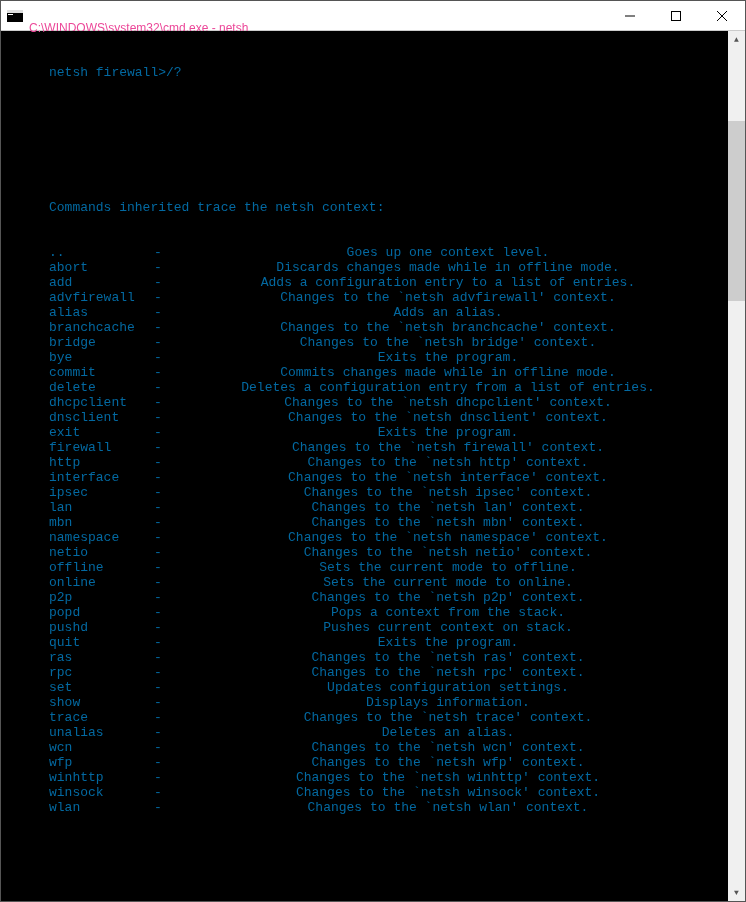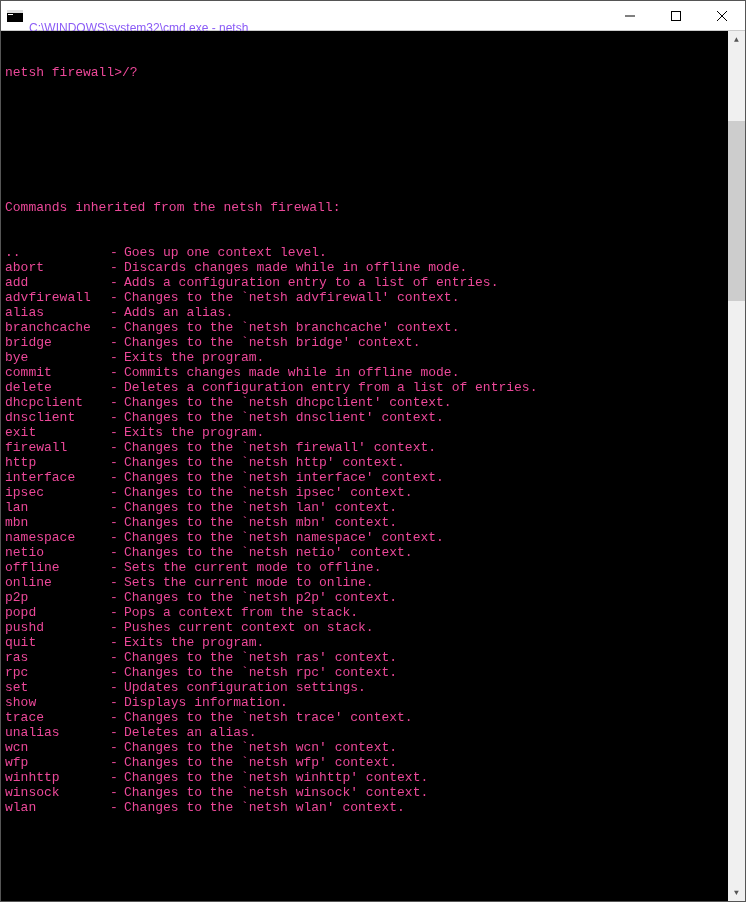--- a/index.html
+++ b/index.html
@@ -24,21 +24,21 @@
       margin: 0 6px;
       display: inline-flex;
       align-items: center;
       justify-content: center;
     }
     .titlebar-icon svg { width: 16px; height: 16px; }
     .titlebar-title {
       flex: 1;
       font-family: "Segoe UI", Tahoma, sans-serif;
       font-size: 12px;
-      color: #8b5cf6;
+      color: #ec4899;
       white-space: nowrap;
       margin-top: 24px;
     }
     .titlebar-buttons { display: flex; height: 100%; }
     .titlebar-btn {
       width: 46px;
       height: 100%;
       display: flex;
       align-items: center;
       justify-content: center;
@@ -48,25 +48,26 @@
     }
     .titlebar-btn svg { width: 10px; height: 10px; stroke: #000; }
     .content-wrapper {
       display: flex;
       height: calc(100% - 30px);
       background: #000;
     }
     .terminal {
       flex: 1;
       background: #000;
-      color: #ec4899;
+      color: #0369a1;
       padding: 4px 0 4px 4px;
       white-space: pre;
       line-height: 15px;
       overflow: hidden;
+      margin-left: 44px;
     }
     .scrollbar {
       width: 17px;
       background: #f0f0f0;
       position: relative;
     }
     .scroll-arrow {
       width: 100%;
       height: 17px;
       display: flex;
@@ -80,21 +81,21 @@
     .scroll-arrow.down { bottom: 0; }
     .scroll-thumb {
       position: absolute;
       left: 0;
       width: 100%;
       background: #cdcdcd;
     }
     .cmd-row { display: flex; }
     .cmd-name { width: 105px; flex-shrink: 0; }
     .cmd-sep { width: 14px; flex-shrink: 0; }
-    .cmd-desc { flex: 1; }
+    .cmd-desc { flex: 1; text-align: center; }
     .blank { height: 15px; }
   </style>
 </head>
 <body>
 
 <div class="titlebar">
   <span class="titlebar-icon">
     <svg viewBox="0 0 16 16">
         <rect x="0" y="2" width="16" height="12" fill="#000"></rect>
         <rect x="0" y="2" width="16" height="3" fill="#ddd"></rect>
@@ -120,21 +121,21 @@
         </svg>
     </div>
   </div>
 </div>
 
 <div class="content-wrapper">
   <div class="terminal">
     <div>netsh firewall&gt;/?</div>
     <div class="blank"></div>
     <div class="blank"></div>
-    <div>Commands inherited from the netsh firewall:</div>
+    <div>Commands inherited trace the netsh context:</div>
     <div id="inherited-list"><div class="cmd-row"><span class="cmd-name">..</span><span class="cmd-sep">- </span><span class="cmd-desc">Goes up one context level.</span></div><div class="cmd-row"><span class="cmd-name">abort</span><span class="cmd-sep">- </span><span class="cmd-desc">Discards changes made while in offline mode.</span></div><div class="cmd-row"><span class="cmd-name">add</span><span class="cmd-sep">- </span><span class="cmd-desc">Adds a configuration entry to a list of entries.</span></div><div class="cmd-row"><span class="cmd-name">advfirewall</span><span class="cmd-sep">- </span><span class="cmd-desc">Changes to the `netsh advfirewall' context.</span></div><div class="cmd-row"><span class="cmd-name">alias</span><span class="cmd-sep">- </span><span class="cmd-desc">Adds an alias.</span></div><div class="cmd-row"><span class="cmd-name">branchcache</span><span class="cmd-sep">- </span><span class="cmd-desc">Changes to the `netsh branchcache' context.</span></div><div class="cmd-row"><span class="cmd-name">bridge</span><span class="cmd-sep">- </span><span class="cmd-desc">Changes to the `netsh bridge' context.</span></div><div class="cmd-row"><span class="cmd-name">bye</span><span class="cmd-sep">- </span><span class="cmd-desc">Exits the program.</span></div><div class="cmd-row"><span class="cmd-name">commit</span><span class="cmd-sep">- </span><span class="cmd-desc">Commits changes made while in offline mode.</span></div><div class="cmd-row"><span class="cmd-name">delete</span><span class="cmd-sep">- </span><span class="cmd-desc">Deletes a configuration entry from a list of entries.</span></div><div class="cmd-row"><span class="cmd-name">dhcpclient</span><span class="cmd-sep">- </span><span class="cmd-desc">Changes to the `netsh dhcpclient' context.</span></div><div class="cmd-row"><span class="cmd-name">dnsclient</span><span class="cmd-sep">- </span><span class="cmd-desc">Changes to the `netsh dnsclient' context.</span></div><div class="cmd-row"><span class="cmd-name">exit</span><span class="cmd-sep">- </span><span class="cmd-desc">Exits the program.</span></div><div class="cmd-row"><span class="cmd-name">firewall</span><span class="cmd-sep">- </span><span class="cmd-desc">Changes to the `netsh firewall' context.</span></div><div class="cmd-row"><span class="cmd-name">http</span><span class="cmd-sep">- </span><span class="cmd-desc">Changes to the `netsh http' context.</span></div><div class="cmd-row"><span class="cmd-name">interface</span><span class="cmd-sep">- </span><span class="cmd-desc">Changes to the `netsh interface' context.</span></div><div class="cmd-row"><span class="cmd-name">ipsec</span><span class="cmd-sep">- </span><span class="cmd-desc">Changes to the `netsh ipsec' context.</span></div><div class="cmd-row"><span class="cmd-name">lan</span><span class="cmd-sep">- </span><span class="cmd-desc">Changes to the `netsh lan' context.</span></div><div class="cmd-row"><span class="cmd-name">mbn</span><span class="cmd-sep">- </span><span class="cmd-desc">Changes to the `netsh mbn' context.</span></div><div class="cmd-row"><span class="cmd-name">namespace</span><span class="cmd-sep">- </span><span class="cmd-desc">Changes to the `netsh namespace' context.</span></div><div class="cmd-row"><span class="cmd-name">netio</span><span class="cmd-sep">- </span><span class="cmd-desc">Changes to the `netsh netio' context.</span></div><div class="cmd-row"><span class="cmd-name">offline</span><span class="cmd-sep">- </span><span class="cmd-desc">Sets the current mode to offline.</span></div><div class="cmd-row"><span class="cmd-name">online</span><span class="cmd-sep">- </span><span class="cmd-desc">Sets the current mode to online.</span></div><div class="cmd-row"><span class="cmd-name">p2p</span><span class="cmd-sep">- </span><span class="cmd-desc">Changes to the `netsh p2p' context.</span></div><div class="cmd-row"><span class="cmd-name">popd</span><span class="cmd-sep">- </span><span class="cmd-desc">Pops a context from the stack.</span></div><div class="cmd-row"><span class="cmd-name">pushd</span><span class="cmd-sep">- </span><span class="cmd-desc">Pushes current context on stack.</span></div><div class="cmd-row"><span class="cmd-name">quit</span><span class="cmd-sep">- </span><span class="cmd-desc">Exits the program.</span></div><div class="cmd-row"><span class="cmd-name">ras</span><span class="cmd-sep">- </span><span class="cmd-desc">Changes to the `netsh ras' context.</span></div><div class="cmd-row"><span class="cmd-name">rpc</span><span class="cmd-sep">- </span><span class="cmd-desc">Changes to the `netsh rpc' context.</span></div><div class="cmd-row"><span class="cmd-name">set</span><span class="cmd-sep">- </span><span class="cmd-desc">Updates configuration settings.</span></div><div class="cmd-row"><span class="cmd-name">show</span><span class="cmd-sep">- </span><span class="cmd-desc">Displays information.</span></div><div class="cmd-row"><span class="cmd-name">trace</span><span class="cmd-sep">- </span><span class="cmd-desc">Changes to the `netsh trace' context.</span></div><div class="cmd-row"><span class="cmd-name">unalias</span><span class="cmd-sep">- </span><span class="cmd-desc">Deletes an alias.</span></div><div class="cmd-row"><span class="cmd-name">wcn</span><span class="cmd-sep">- </span><span class="cmd-desc">Changes to the `netsh wcn' context.</span></div><div class="cmd-row"><span class="cmd-name">wfp</span><span class="cmd-sep">- </span><span class="cmd-desc">Changes to the `netsh wfp' context.</span></div><div class="cmd-row"><span class="cmd-name">winhttp</span><span class="cmd-sep">- </span><span class="cmd-desc">Changes to the `netsh winhttp' context.</span></div><div class="cmd-row"><span class="cmd-name">winsock</span><span class="cmd-sep">- </span><span class="cmd-desc">Changes to the `netsh winsock' context.</span></div><div class="cmd-row"><span class="cmd-name">wlan</span><span class="cmd-sep">- </span><span class="cmd-desc">Changes to the `netsh wlan' context.</span></div></div>
     <div class="blank"></div>
     
     
     
     
     
     
     
   </div>

